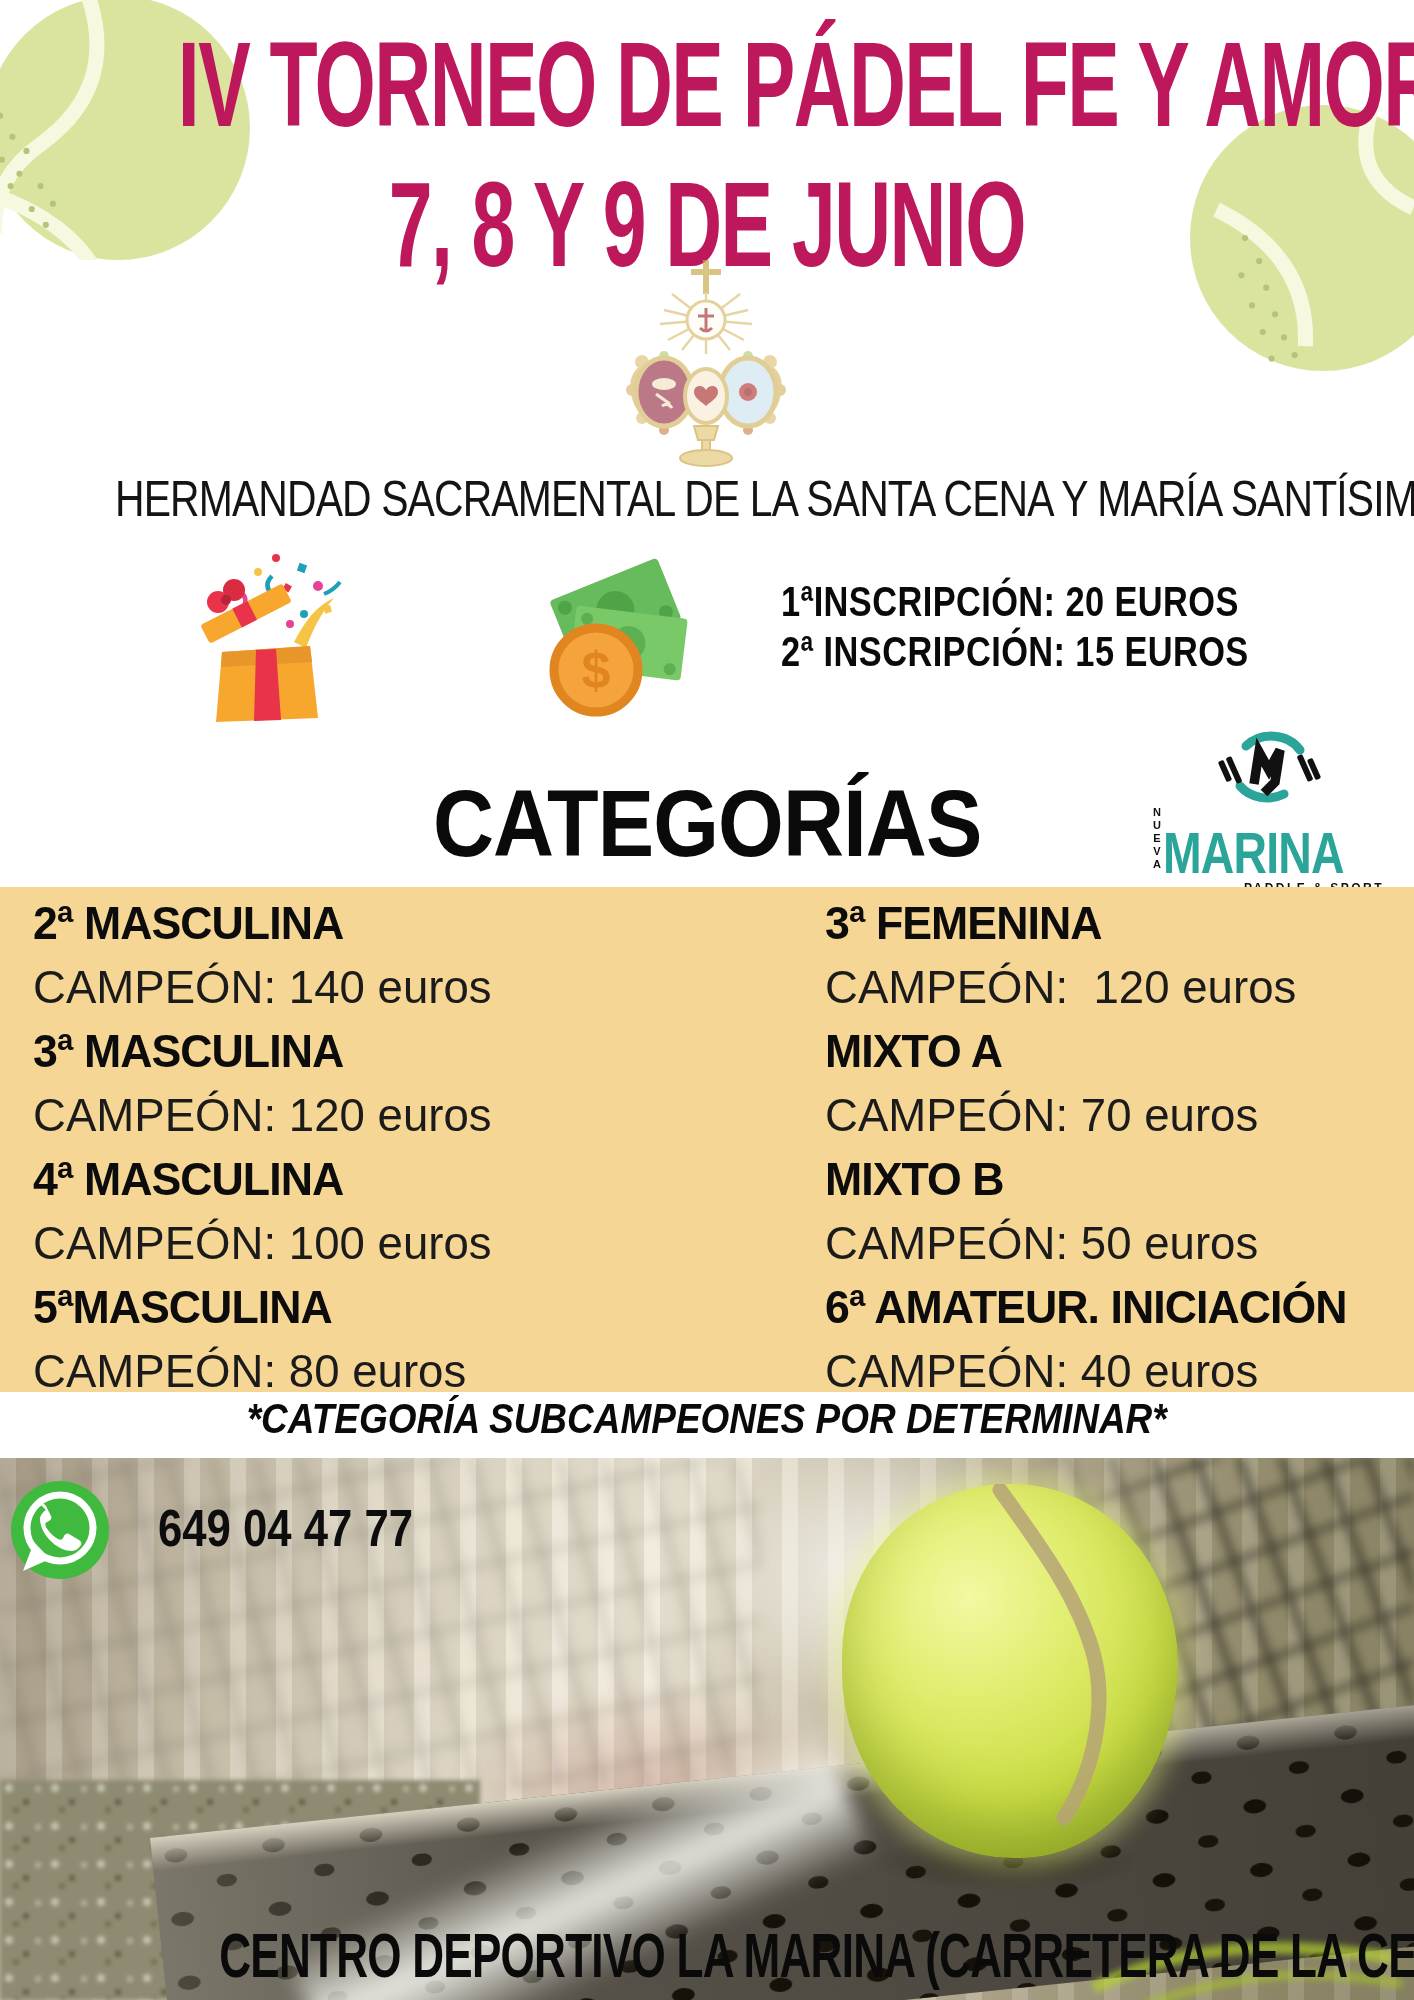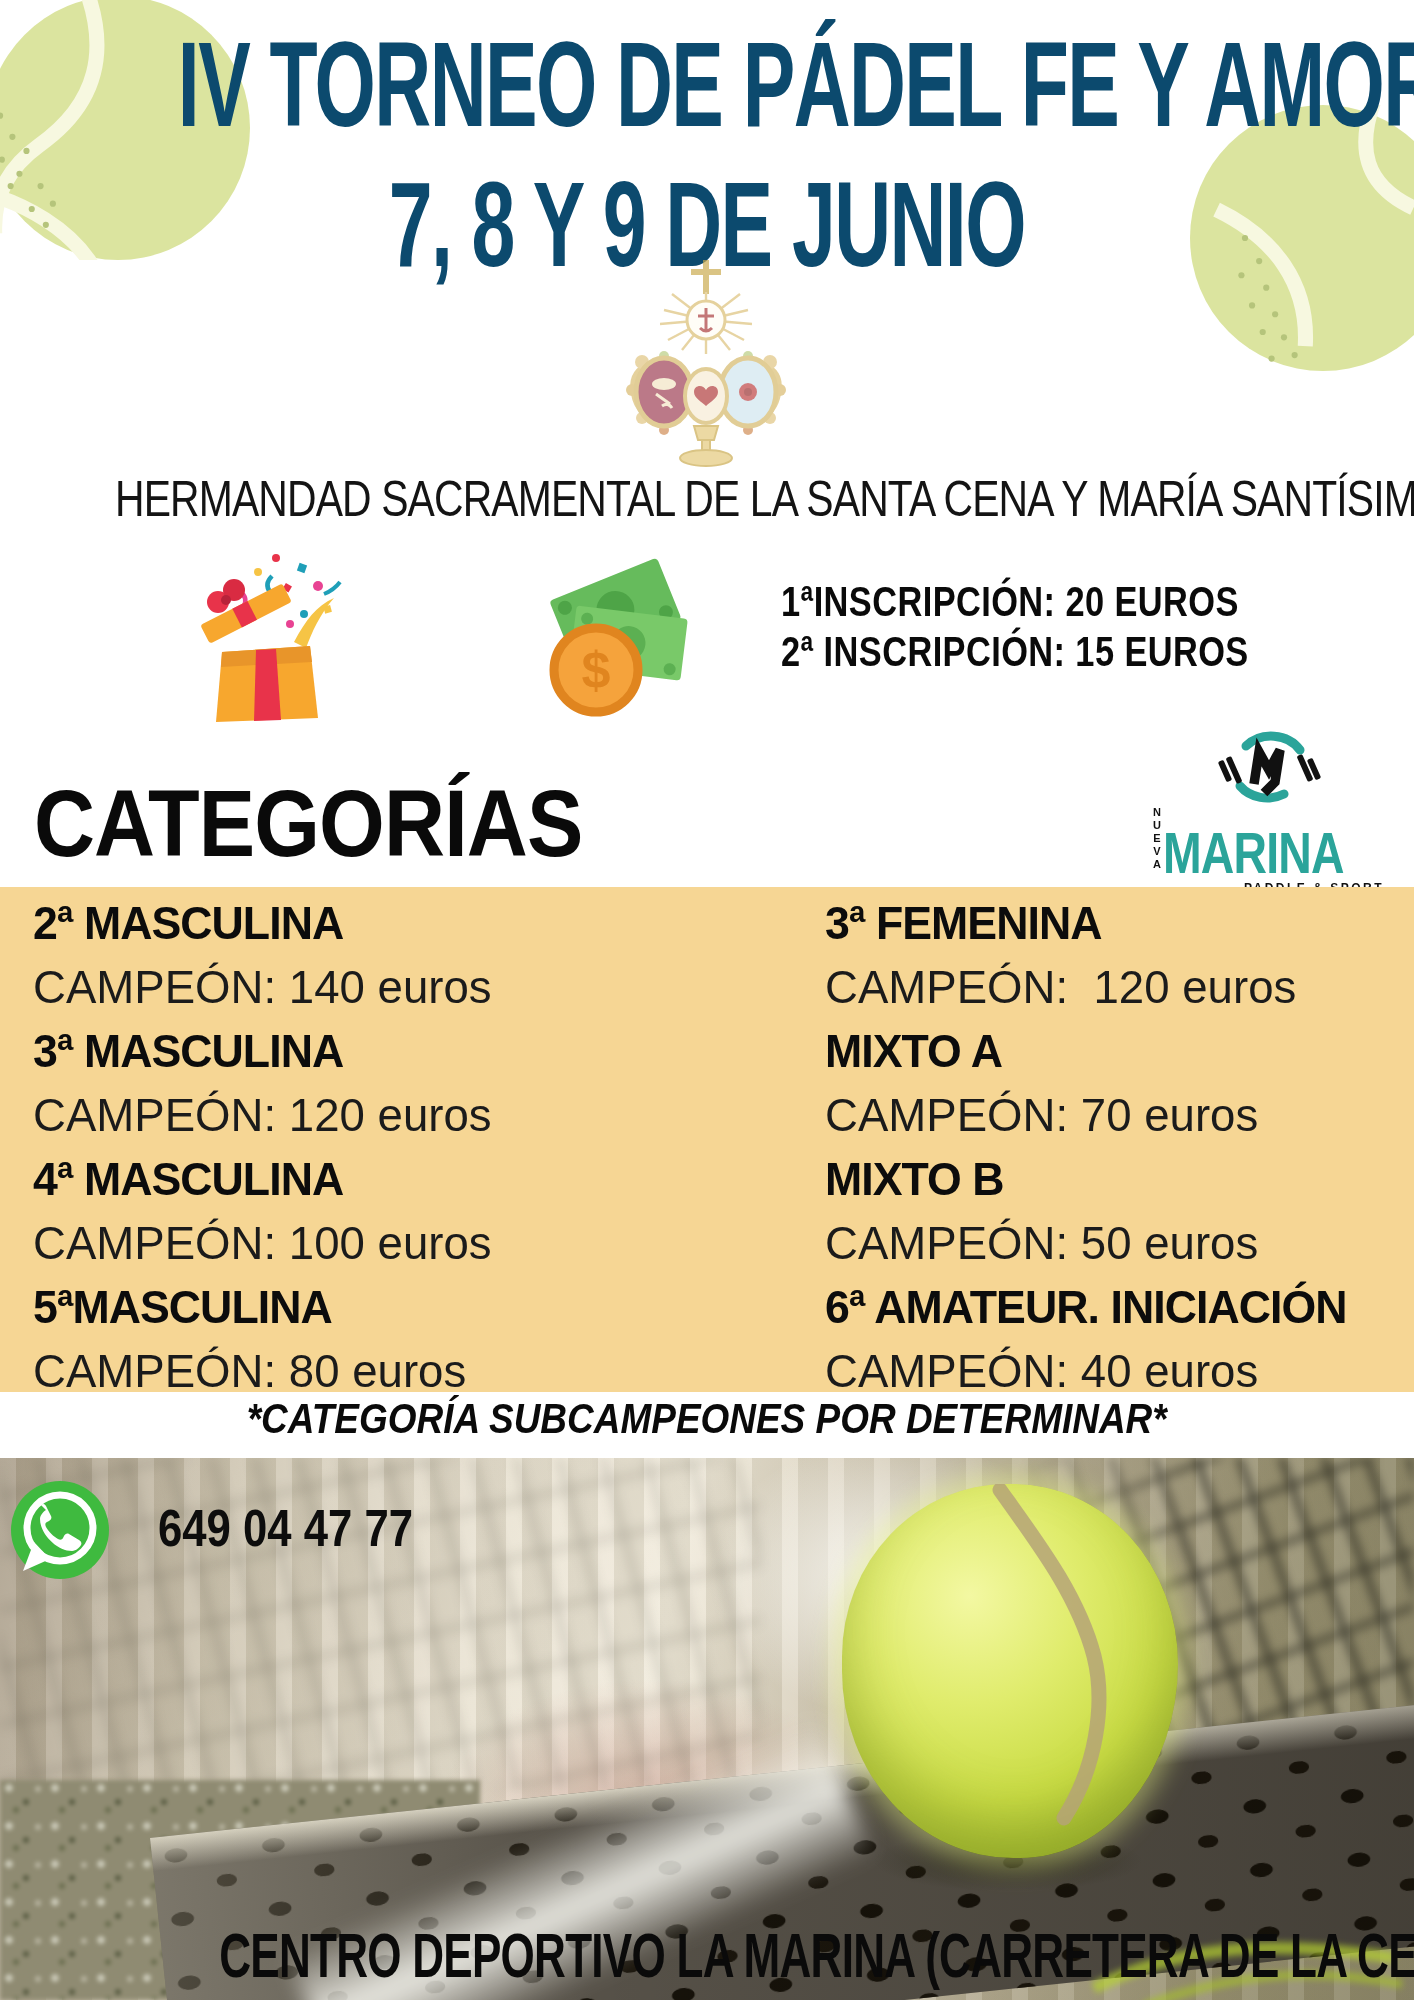--- a/index.html
+++ b/index.html
@@ -7,41 +7,41 @@
     position:relative;width:1414px;height:2000px;background:#ffffff;
     overflow:hidden;font-family:"Liberation Sans",sans-serif;color:#0a0a0a;
     margin:0 auto;
   }
   .abs{position:absolute;}
   
   .ball-deco{position:absolute;pointer-events:none;}
   .ball-tl{left:-14px;top:-4px;width:264px;height:264px;}
   .ball-tr{left:1190px;top:105px;width:266px;height:266px;}
   
-  .title{position:absolute;left:0;right:0;top:20px;text-align:center;font-weight:800;color:#0c4a6e;}
+  .title{position:absolute;left:0;right:0;top:20px;text-align:center;font-weight:800;color:#be185d;}
   .title .line{height:118px;}
   .title .line span{display:inline-block;white-space:nowrap;font-size:101px;line-height:1.05;
     letter-spacing:-2px;transform:scale(.78,1.2);transform-origin:center top;}
   .title .line2{margin-top:22px;}
   
   .crest{left:612px;top:258px;width:188px;height:212px;opacity:.8;}
   
   .organizer{left:0;right:0;top:468px;text-align:center;}
   .organizer span{display:inline-block;white-space:nowrap;font-size:47px;font-weight:400;
     letter-spacing:-1px;transform:scale(.87,1.08);transform-origin:center top;color:#141414;}
   
   .gift{left:196px;top:548px;width:152px;height:182px;}
   .benefits{left:326px;top:556px;width:214px;text-align:center;}
   .benefit{font-size:38px;font-weight:700;line-height:54px;letter-spacing:.5px;}
   .money{left:528px;top:552px;width:170px;height:172px;}
   .fees{left:738px;top:576px;margin-left:43px;}
   .fee{font-size:43px;font-weight:800;line-height:50px;white-space:pre;
     transform:scaleX(.8);transform-origin:left center;letter-spacing:.5px;}
   
-  .cats-h{left:0;right:0;top:776px;text-align:left;}
+  .cats-h{left:0;right:0;top:776px;text-align:center;}
   .cats-h span{display:inline-block;font-size:95px;font-weight:800;letter-spacing:-1px;
     transform:scaleX(.89);transform-origin:center top;line-height:1.0;}
   
   .sponsor{left:1142px;top:730px;width:256px;text-align:center;}
   .dumbbell{display:block;margin:0 auto;width:108px;height:78px;}
   .sp-row{display:flex;align-items:flex-end;justify-content:center;margin-top:-2px;}
   .sp-nueva{writing-mode:vertical-rl;text-orientation:upright;font-size:11px;font-weight:700;
     letter-spacing:1px;margin:0 0 8px 0;color:#111;}
   .sp-name{font-size:58px;font-weight:800;color:#2ba49a;line-height:.9;
     transform:scaleX(.8);transform-origin:left bottom;letter-spacing:-1px;}

